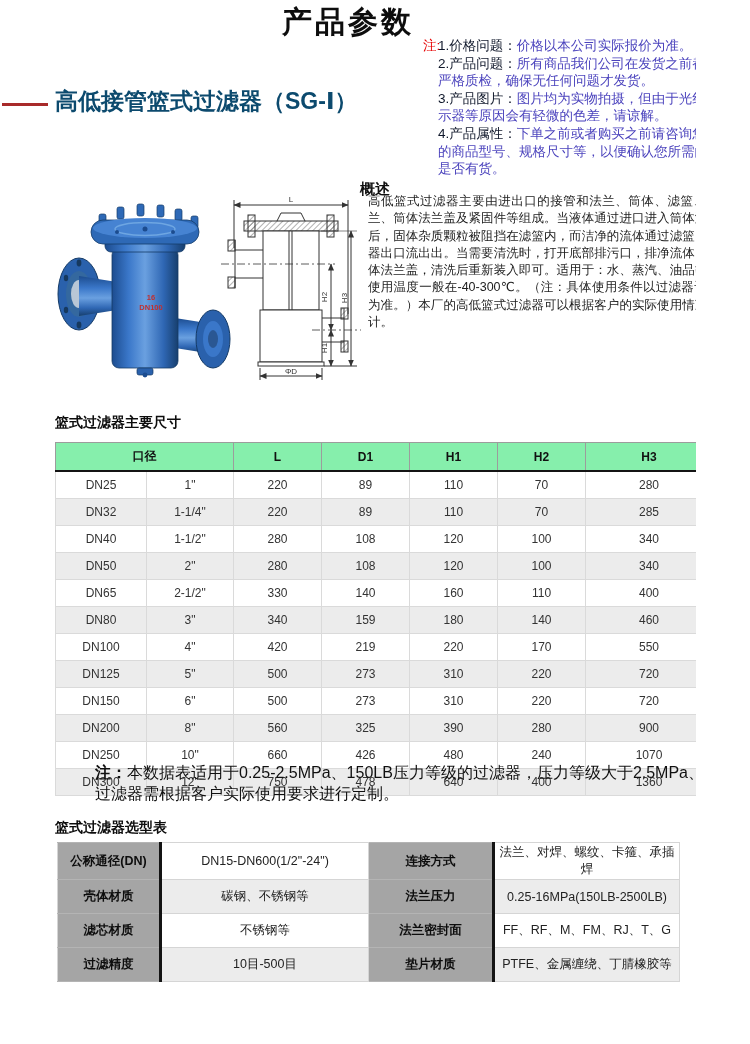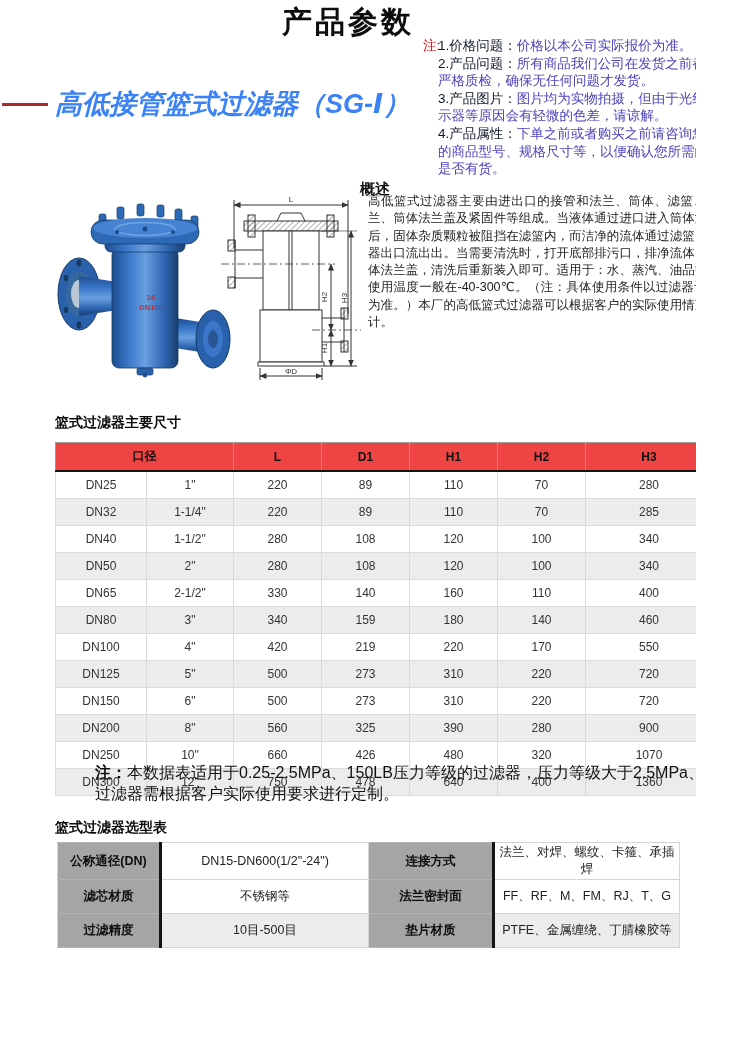--- a/index.html
+++ b/index.html
@@ -12,39 +12,39 @@
 
   
   .notes { position:absolute; left:423px; top:37px; width:316px; font-size:13.5px; line-height:17.6px; }
   .notes-prefix { position:absolute; left:0; top:0; color:#e60000; }
   .note-item { padding-left:15px; }
   .note-label { color:#0f172a; }
   .note-text { color:#4b43bd; }
 
   
   .red-line { position:absolute; left:2px; top:103px; width:46px; height:3px; background:#a82a2a; }
-  .product-name { position:absolute; left:55px; top:86px; margin:0; font-size:27px; font-weight:bold; color:#3b82f6;font-style:italic; }
+  .product-name { position:absolute; left:55px; top:86px; margin:0; font-size:23px; font-weight:bold; color:#0c4a6e; }
 
   
   .photo-svg { position:absolute; left:55px; top:190px; }
   .drawing-svg { position:absolute; left:217px; top:190px; }
 
   
   .overview-heading { position:absolute; left:360px; top:180px; margin:0; font-size:15px; font-weight:bold; }
   .overview-body { position:absolute; left:368px; top:193px; width:377px; font-size:12.5px;
                    line-height:17.3px; text-align:justify; color:#1c1c1c; }
 
   
   .sec-heading { position:absolute; left:55px; margin:0; font-size:14px; font-weight:bold; color:#0d0d0d; }
   .sec1 { top:414px; } .sec2 { top:819px; }
 
   
   .dims-table { position:absolute; left:55px; top:442px; width:657px; border-collapse:collapse;
                 table-layout:fixed; font-size:12px; color:#333; border:1px solid #c2c2c2; }
-  .dims-table th { background:#ef4444; border:1px solid #9c9c9c; border-bottom:2px solid #141414;
+  .dims-table th { background:#86efac; border:1px solid #9c9c9c; border-bottom:2px solid #141414;
                    height:25px; font-weight:bold; color:#111; }
   .dims-table td { border:1px solid #dadada; height:24px; text-align:center; }
   .dims-table tr.alt td { background:#ececec; }
 
   .dims-note { position:absolute; left:55px; top:763px; width:678px; font-size:16px; color:#101010;margin-left:40px; }
   .dims-note .np { font-weight:bold; }
 
   
   .sel-table { position:absolute; left:57px; top:842px; width:622px; border-collapse:collapse;
                table-layout:fixed; font-size:12.5px; border:1px solid #c2c2c2; }
@@ -309,21 +309,21 @@
           <td>390</td>
           <td>280</td>
           <td>900</td>
         </tr>
         <tr>
           <td>DN250</td>
           <td>10"</td>
           <td>660</td>
           <td>426</td>
           <td>480</td>
-          <td>320</td>
+          <td>240</td>
           <td>1070</td>
         </tr>
         <tr class="alt">
           <td>DN300</td>
           <td>12"</td>
           <td>750</td>
           <td>478</td>
           <td>640</td>
           <td>400</td>
           <td>1360</td>
@@ -343,20 +343,26 @@
         <col style="width:125px">
         <col style="width:186px">
     </colgroup>
     <tbody id="sel-tbody">
         <tr>
           <td class="lab">公称通径(DN)</td>
           <td class="val">DN15-DN600(1/2"-24")</td>
           <td class="lab">连接方式</td>
           <td class="val">法兰、对焊、螺纹、卡箍、承插焊</td>
         </tr>
+        <tr class="alt">
+          <td class="lab">壳体材质</td>
+          <td class="val">碳钢、不锈钢等</td>
+          <td class="lab">法兰压力</td>
+          <td class="val">0.25-16MPa(150LB-2500LB)</td>
+        </tr>
         <tr>
           <td class="lab">滤芯材质</td>
           <td class="val">不锈钢等</td>
           <td class="lab">法兰密封面</td>
           <td class="val">FF、RF、M、FM、RJ、T、G</td>
         </tr>
         <tr class="alt">
           <td class="lab">过滤精度</td>
           <td class="val">10目-500目</td>
           <td class="lab">垫片材质</td>

